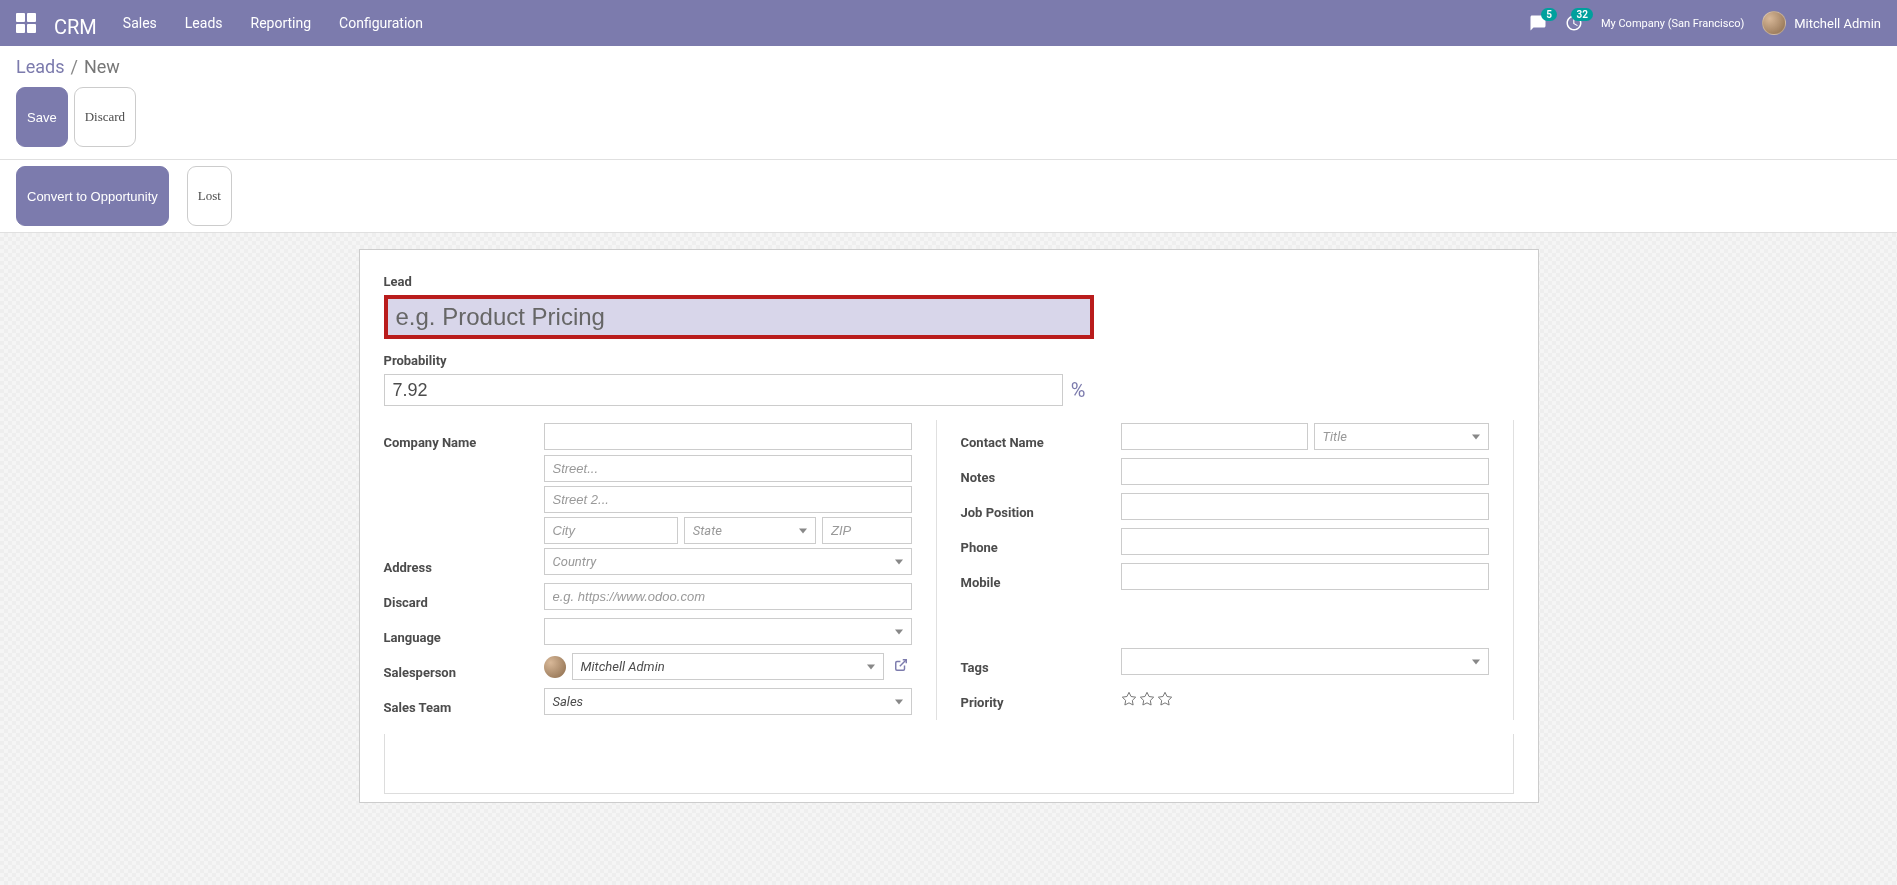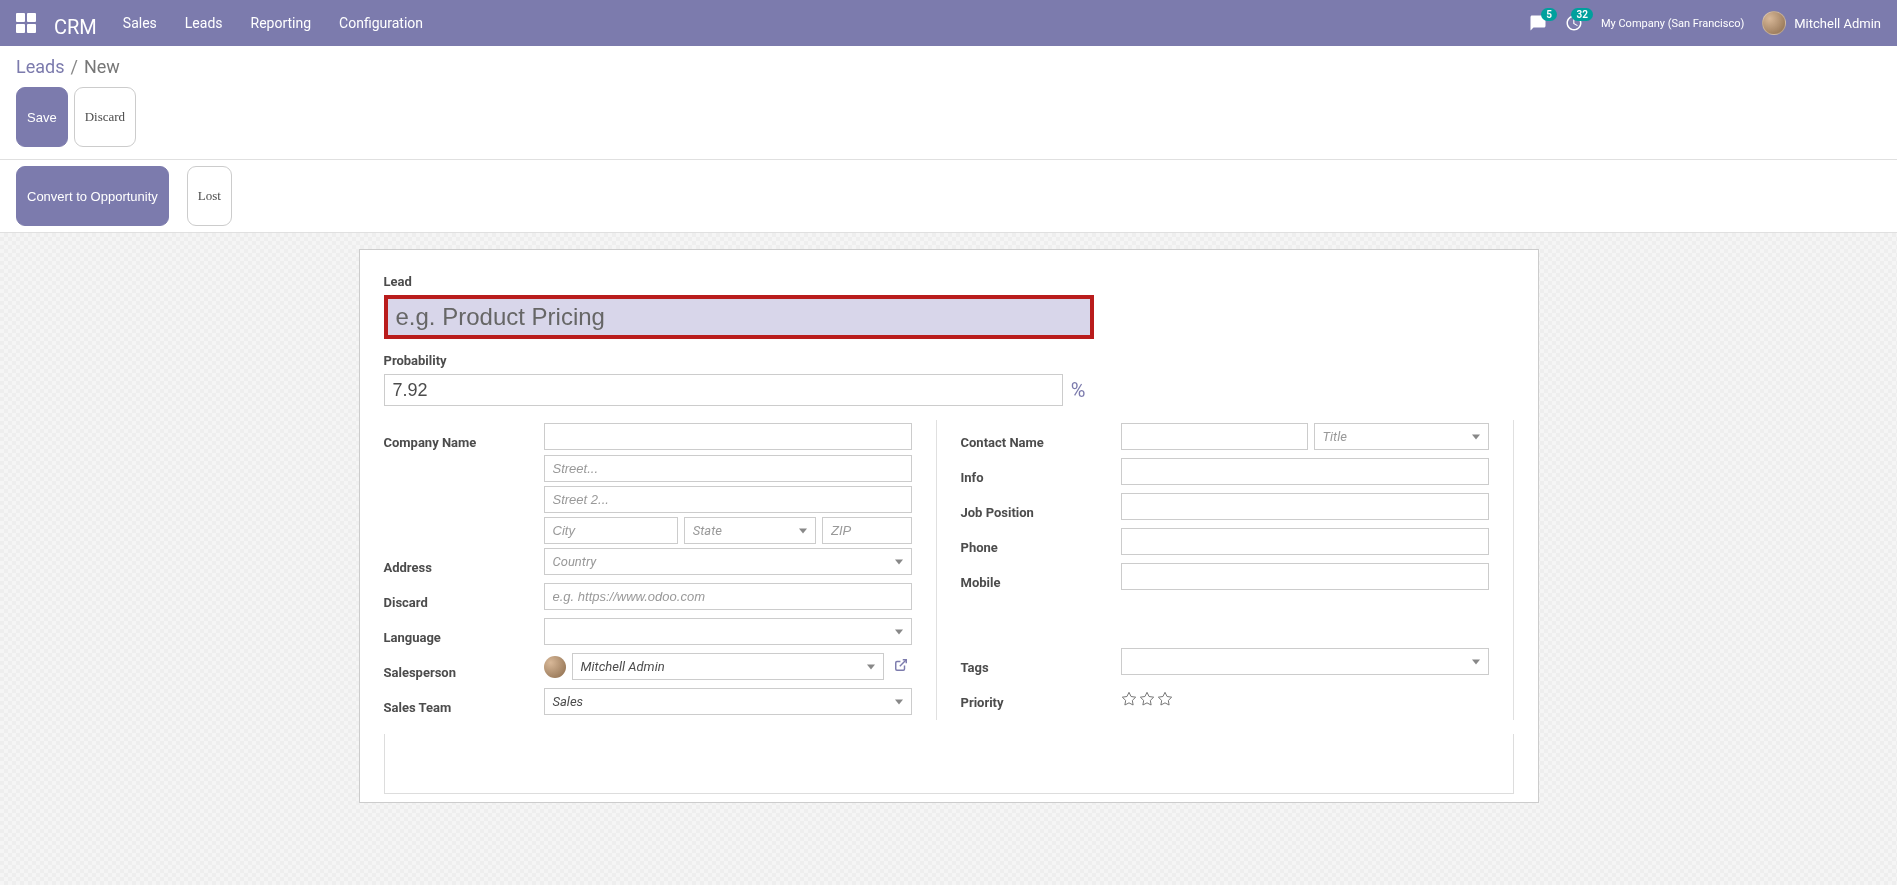--- a/index.html
+++ b/index.html
@@ -226,21 +226,21 @@
         <div class="field-row">
           <div class="field-label">Contact Name</div>
           <div class="field-control">
             <div class="contact-name-row">
               <input class="text" style="flex: 1 1 0%;">
               <div class="select title-select"><span style="color:#999">Title</span></div>
             </div>
           </div>
         </div>
         <div class="field-row">
-          <div class="field-label">Info</div>
+          <div class="field-label">Notes</div>
           <div class="field-control">
               <input class="text" style="">
             </div>
         </div>
         <div class="field-row">
           <div class="field-label">Job Position</div>
           <div class="field-control">
               <input class="text" style="">
             </div>
         </div>

